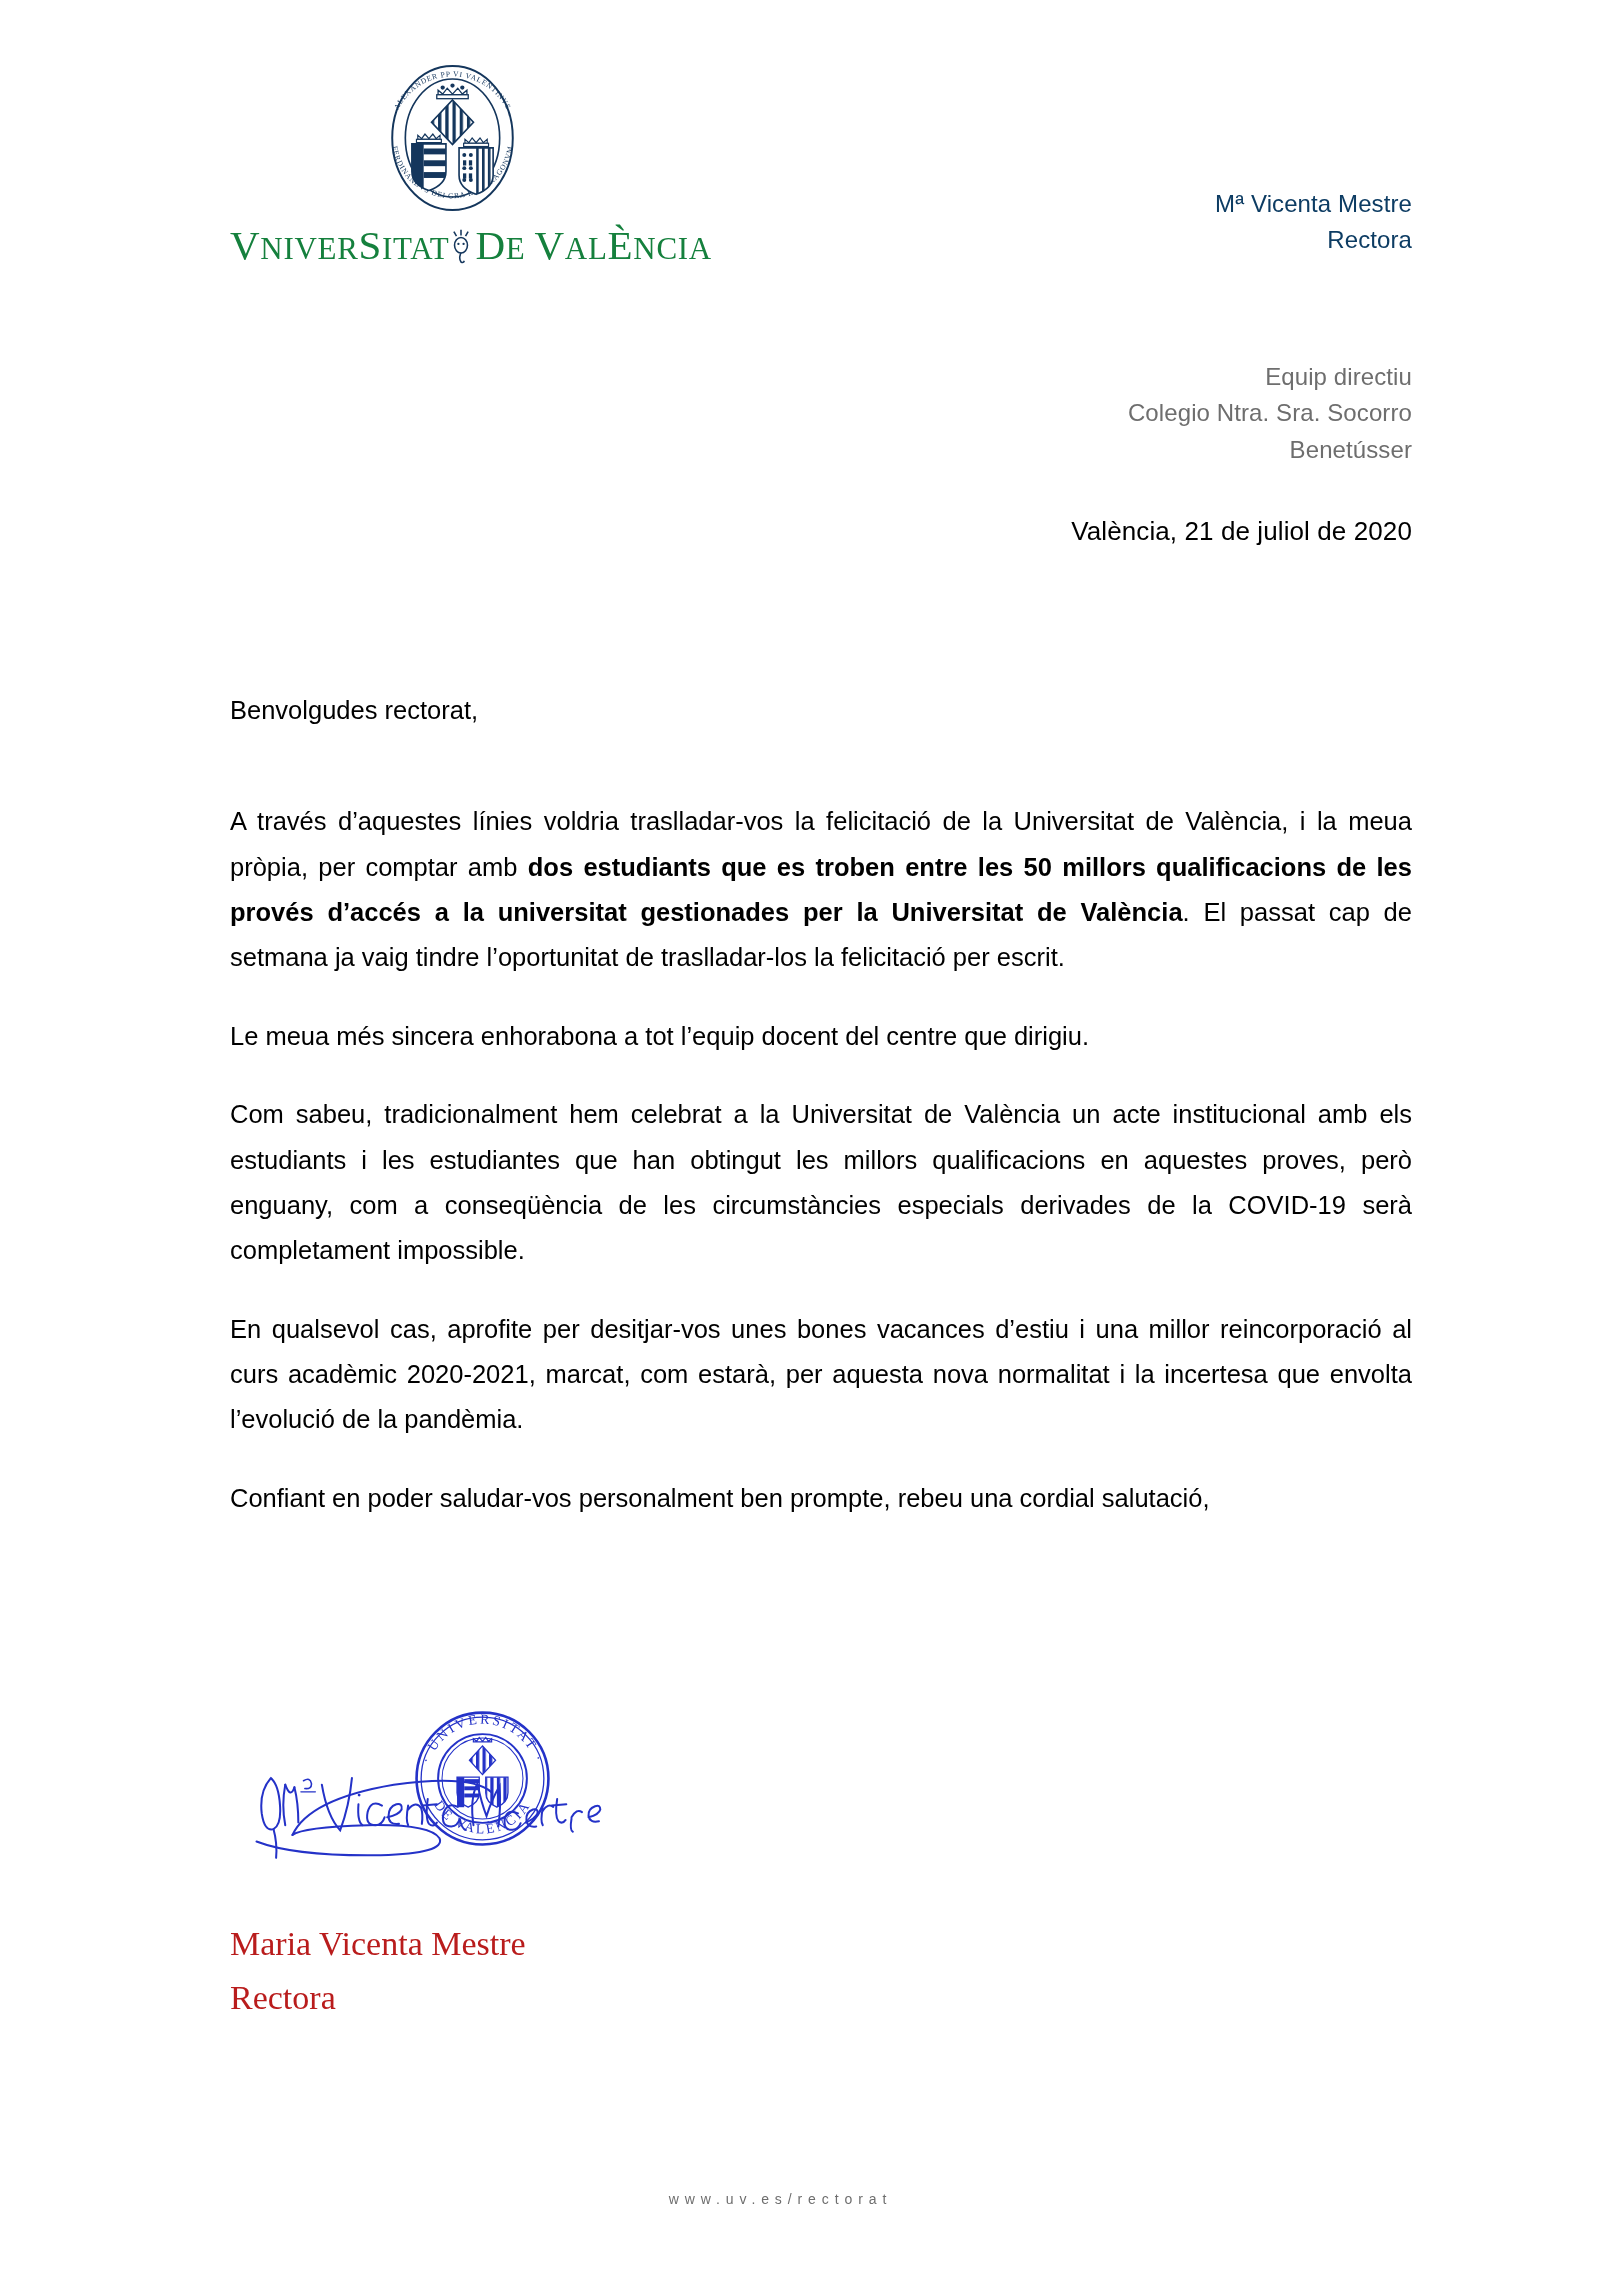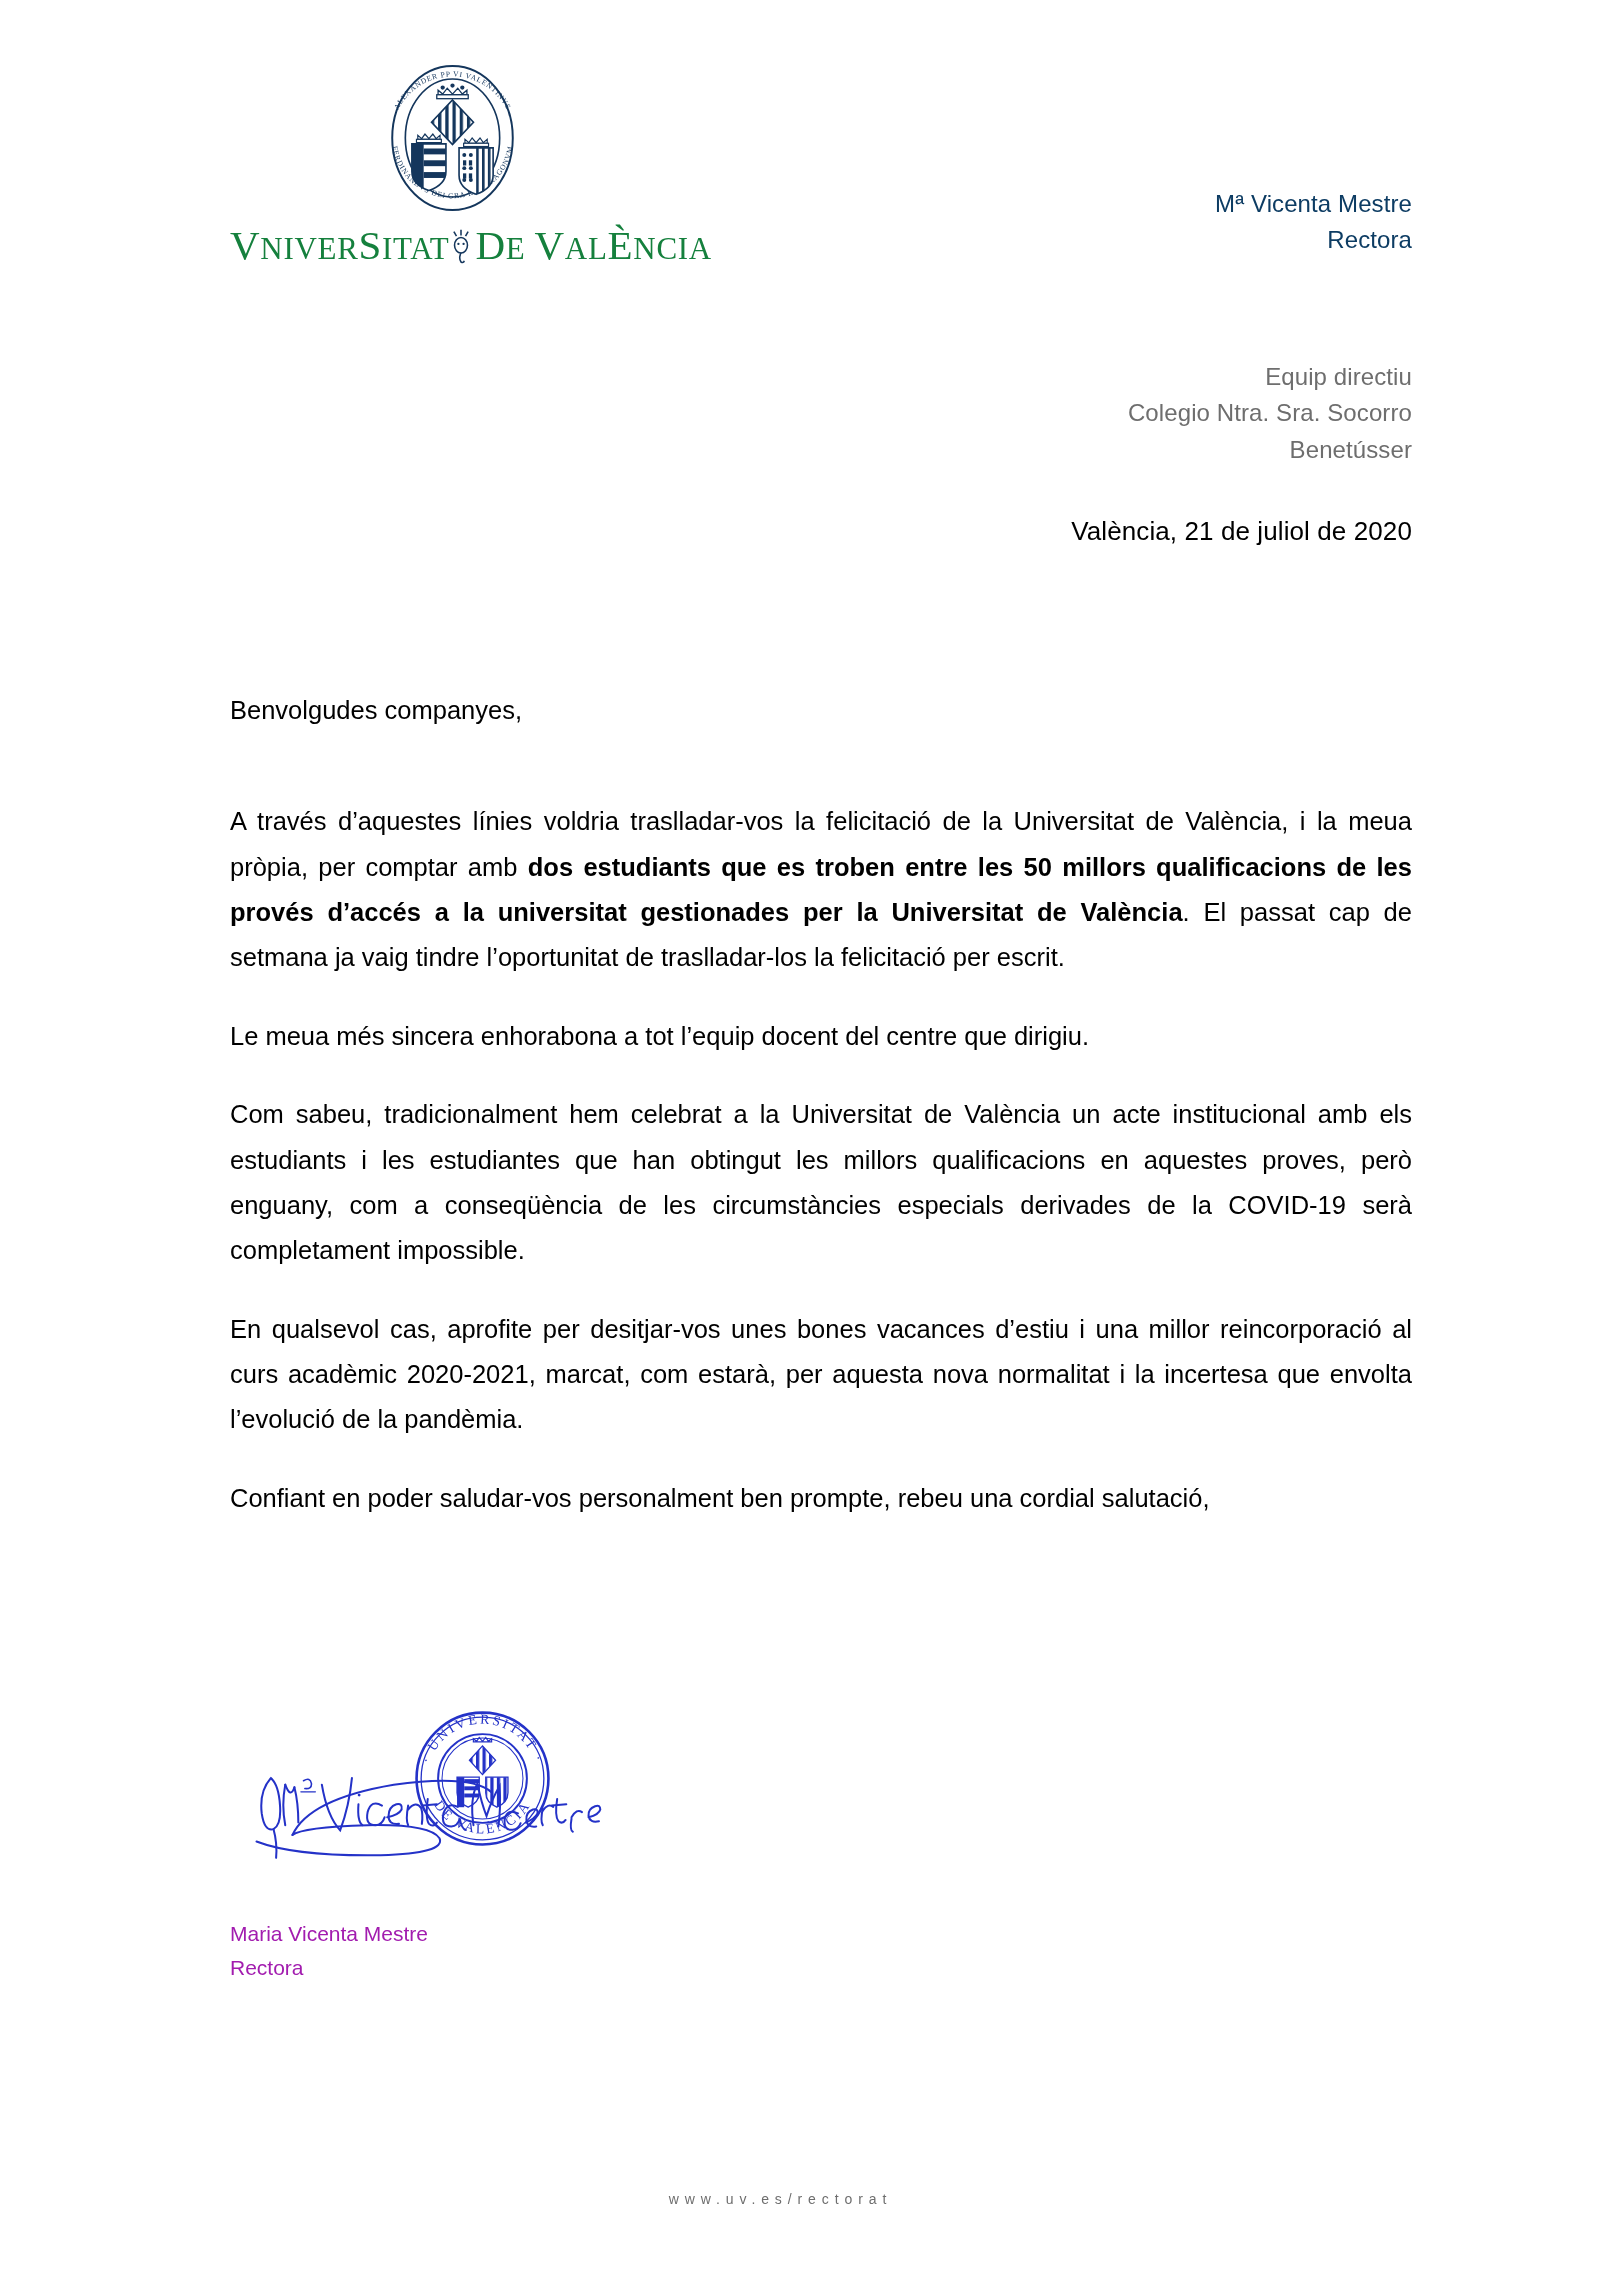--- a/index.html
+++ b/index.html
@@ -123,23 +123,24 @@
     top: 1701px;
     width: 654px;
     height: 196px;
   }
   .sig-svg { position: absolute; left: 0; top: 0; }
 
   .signoff {
     position: absolute;
     left: 230px;
     top: 1917px;
-    font-size: 21px;
+    font-size: 34px;
     line-height: 1.6;
-    color: #a21caf;
+    color: #b91c1c;
+    font-family: Liberation Serif, serif;
   }
 
   
   .footer {
     position: absolute;
     left: 0;
     top: 2191px;
     width: 1561px;
     text-align: center;
     color: #6e6e6e;
@@ -274,21 +275,21 @@
     <div>Equip directiu</div>
     <div>Colegio Ntra. Sra. Socorro</div>
     <div>Benetússer</div>
   </div>
 
   <div class="dateline">València, 21 de juliol de 2020</div>
 
   <div class="body-area">
 
     <div class="greeting">
-      <div>Benvolgudes companyes,</div>
+      <div>Benvolgudes rectorat,</div>
     </div>
 
     <p class="para first"><span>A través d’aquestes línies voldria traslladar-vos la felicitació de la Universitat de València, i la meua pròpia, per comptar amb </span><b>dos estudiants que es troben entre les 50 millors qualificacions de les provés d’accés a la universitat gestionades per la Universitat de València</b><span>. El passat cap de setmana ja vaig tindre l’oportunitat de traslladar-los la felicitació per escrit.</span></p>
 
     <p class="para spaced nowrap-last">Le meua més sincera enhorabona a tot l’equip docent del centre que dirigiu.</p>
 
     <p class="para spaced">Com sabeu, tradicionalment hem celebrat a la Universitat de València un acte institucional amb els estudiants i les estudiantes que han obtingut les millors qualificacions en aquestes proves, però enguany, com a conseqüència de les circumstàncies especials derivades de la COVID-19 serà completament impossible.</p>
 
     <p class="para spaced">En qualsevol cas, aprofite per desitjar-vos unes bones vacances d’estiu i una millor reincorporació al curs acadèmic 2020-2021, marcat, com estarà, per aquesta nova normalitat i la incertesa que envolta l’evolució de la pandèmia.</p>
 

